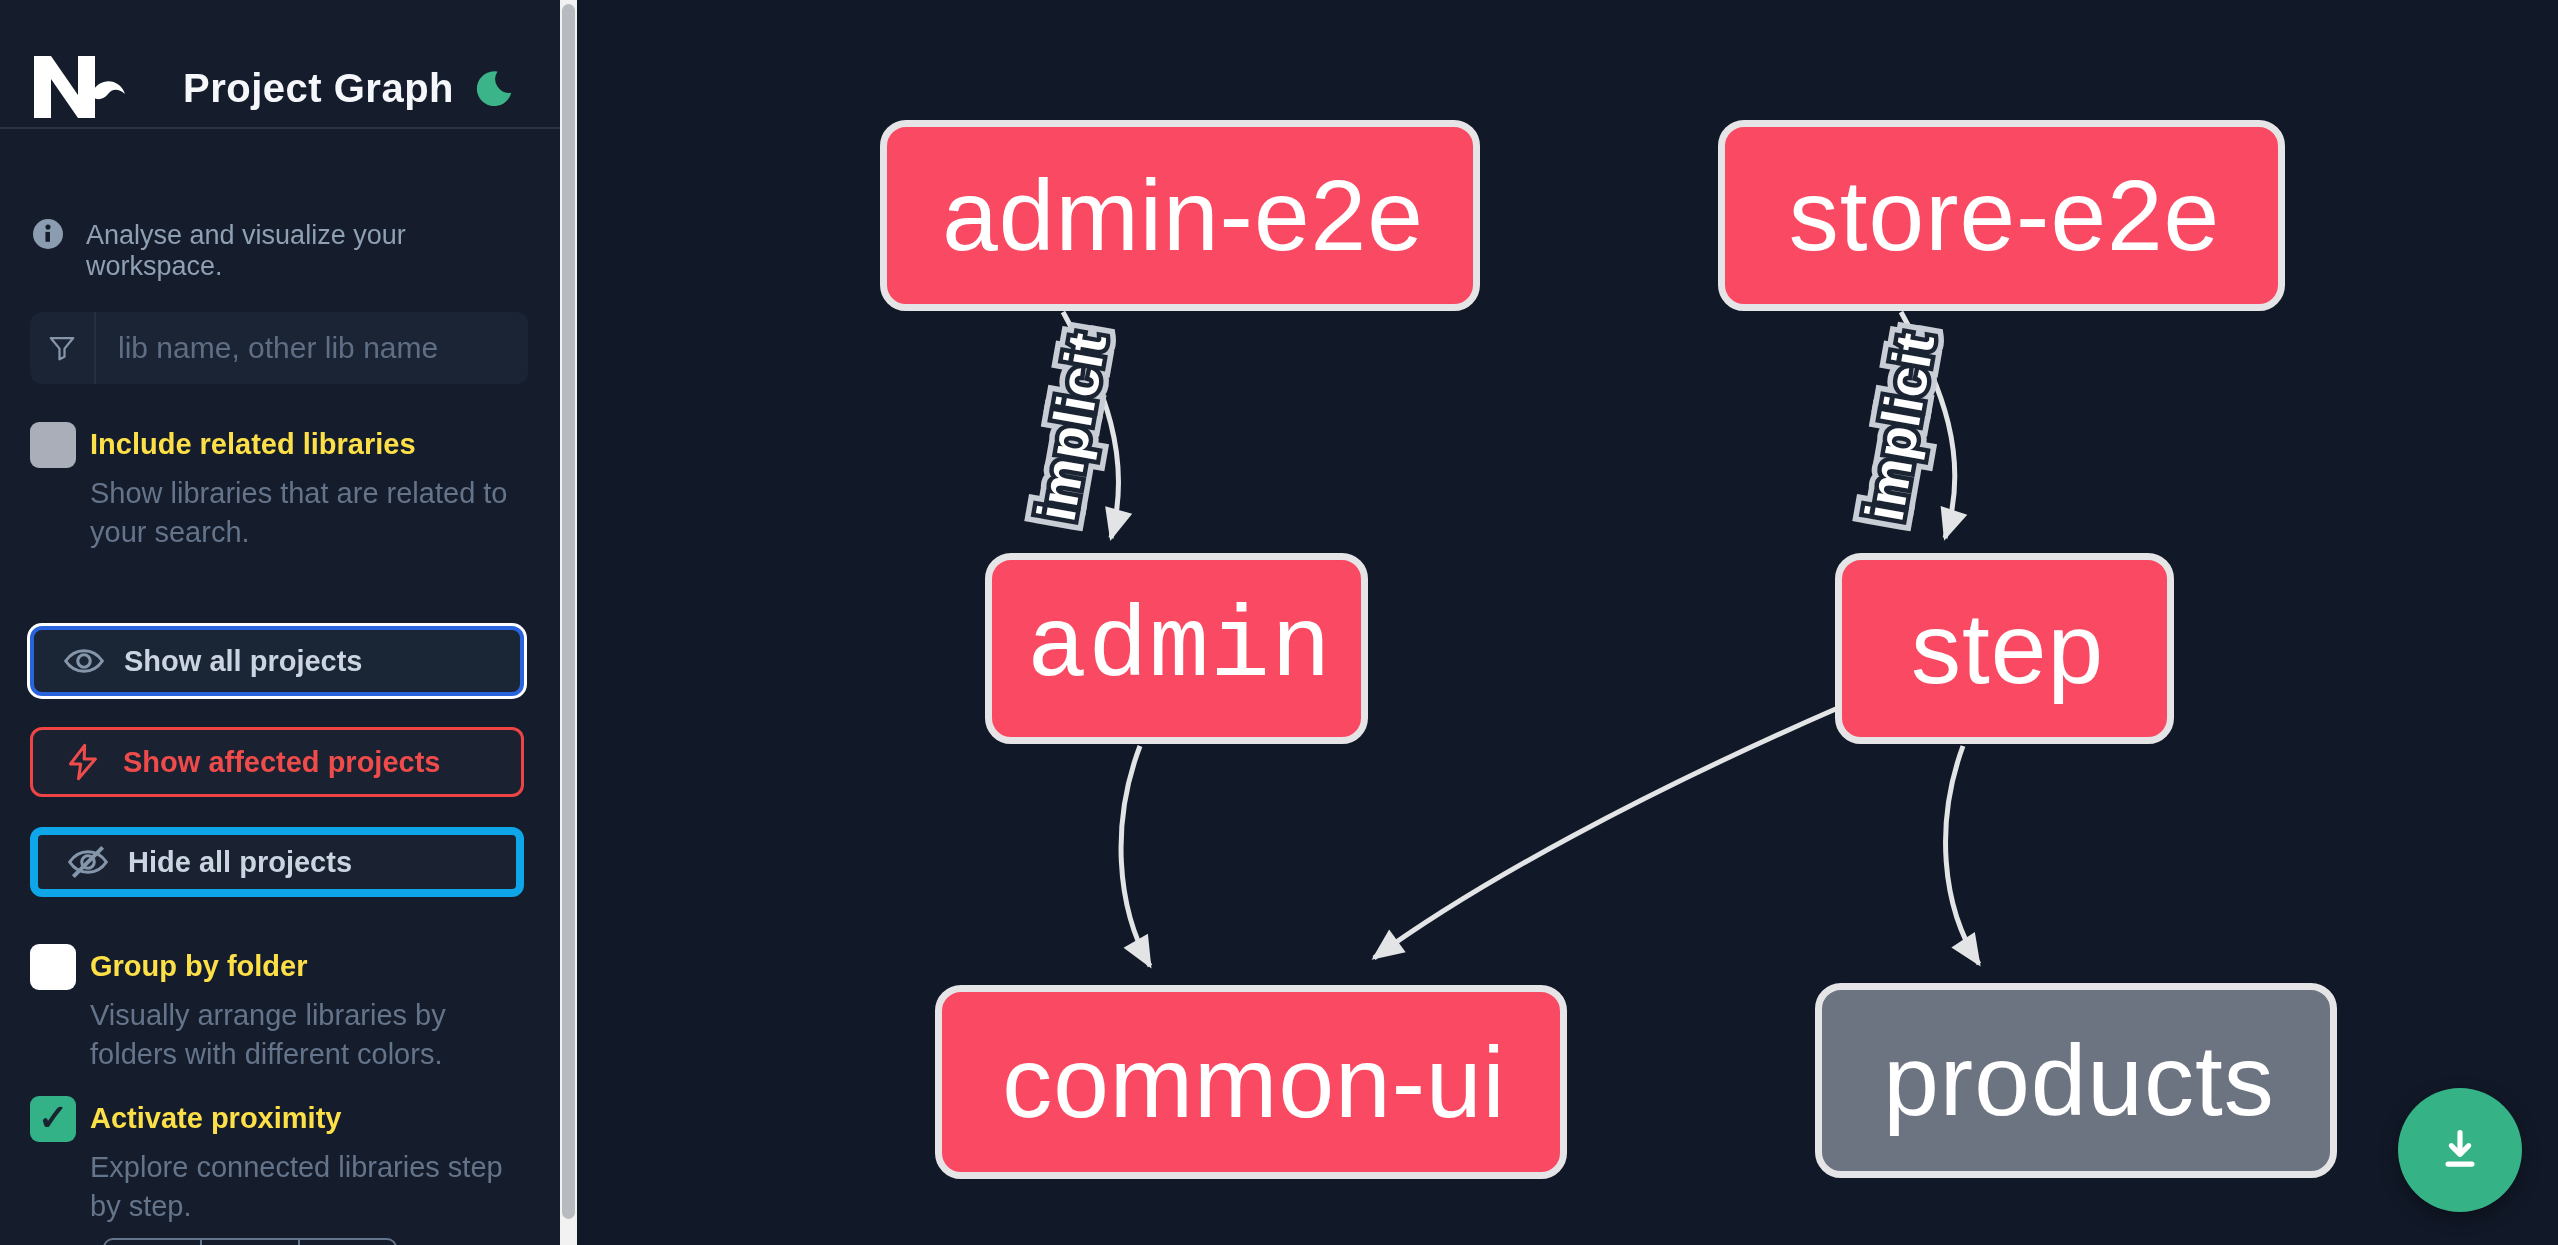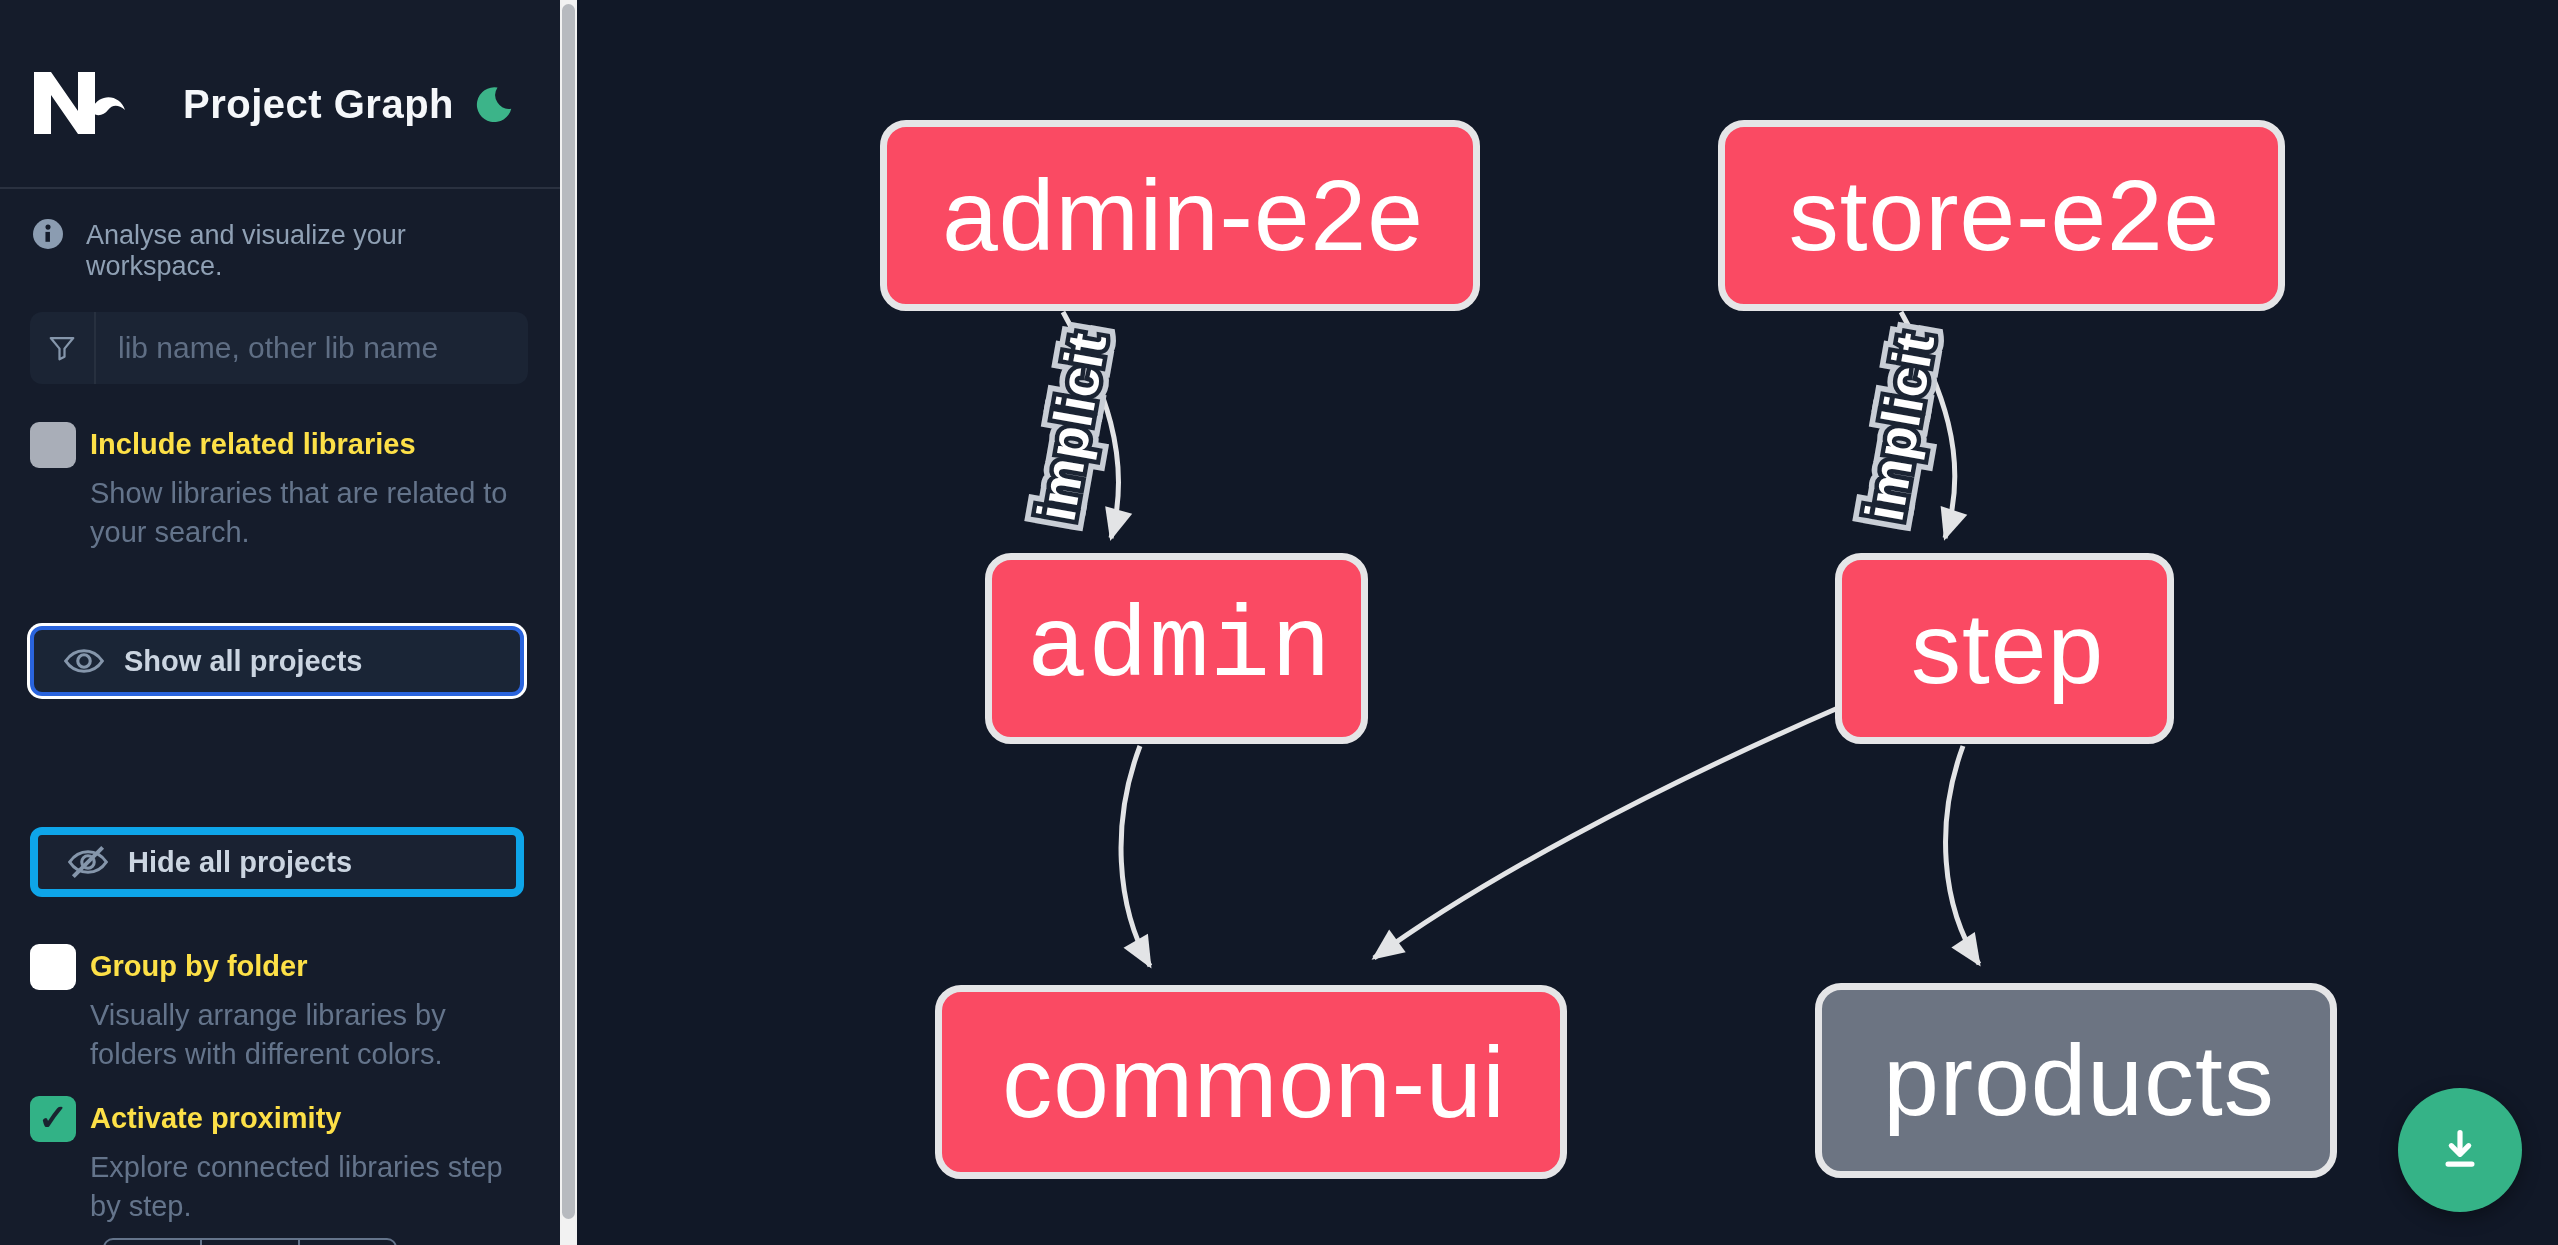--- a/index.html
+++ b/index.html
@@ -11,21 +11,21 @@
   #sidebar { position:absolute; left:0; top:0; width:560px; height:1245px;
              background:#151c2b; }
   #scrollbar { position:absolute; left:560px; top:0; width:17px; height:1245px;
                background:#f2f2f2; }
   #scroll-thumb { position:absolute; left:2px; top:4px; width:13px; height:1215px;
                   background:#b7babf; border-radius:7px; }
   #graph { position:absolute; left:577px; top:0; width:1981px; height:1245px;
            background:#111827; }
 
   
-  #sb-header { position:absolute; left:0; top:16px; width:560px; height:173px; }
+  #sb-header { position:absolute; left:0; top:0; width:560px; height:129px; }
   #sb-header .divider { position:absolute; left:0; bottom:0; width:560px; height:2px;
                         background:#2a3140; }
   #nx-logo { position:absolute; left:30px; top:52px; width:100px; height:70px; }
   #sb-title { position:absolute; left:183px; top:66px; font-size:40px; font-weight:700;
               color:#f5f7fa; letter-spacing:.5px; }
   #moon { position:absolute; left:470px; top:66px; width:44px; height:46px; cursor:pointer; }
 
   
   #tagline-row { position:absolute; left:30px; top:210px; width:500px; height:56px; }
   #info-icon { position:absolute; left:0; top:6px; width:36px; height:36px; }
@@ -144,20 +144,28 @@
     <div class="sb-btn" id="btn-show-all">
       <span class="ic">
         <svg width="44" height="44" viewBox="0 0 24 24" fill="none" stroke="#8596ab" stroke-width="1.7">
           <path d="M2 12 C7 4.5 17 4.5 22 12 C17 19.5 7 19.5 2 12 Z"></path>
           <circle cx="12" cy="12" r="3.4"></circle>
         </svg>
       </span>
       <span class="lbl">Show all projects</span>
     </div>
 
+    <div class="sb-btn" id="btn-affected">
+      <span class="ic">
+        <svg width="40" height="44" viewBox="0 0 24 24" fill="none" stroke="#ef4b4b" stroke-width="1.8" stroke-linejoin="round">
+          <path d="M13 2 L4.5 13.2 H10.6 L9.3 22 L19.4 10.2 H12.7 Z"></path>
+        </svg>
+      </span>
+      <span class="lbl">Show affected projects</span>
+    </div>
 
     <div class="sb-btn" id="btn-hide-all">
       <span class="ic">
         <svg width="44" height="44" viewBox="0 0 24 24" fill="none" stroke="#8596ab" stroke-width="1.7">
           <path d="M2 12 C7 4.5 17 4.5 22 12 C17 19.5 7 19.5 2 12 Z"></path>
           <circle cx="12" cy="12" r="3.4"></circle>
           <line x1="4" y1="20" x2="20" y2="4" stroke-width="2.2"></line>
         </svg>
       </span>
       <span class="lbl">Hide all projects</span>

